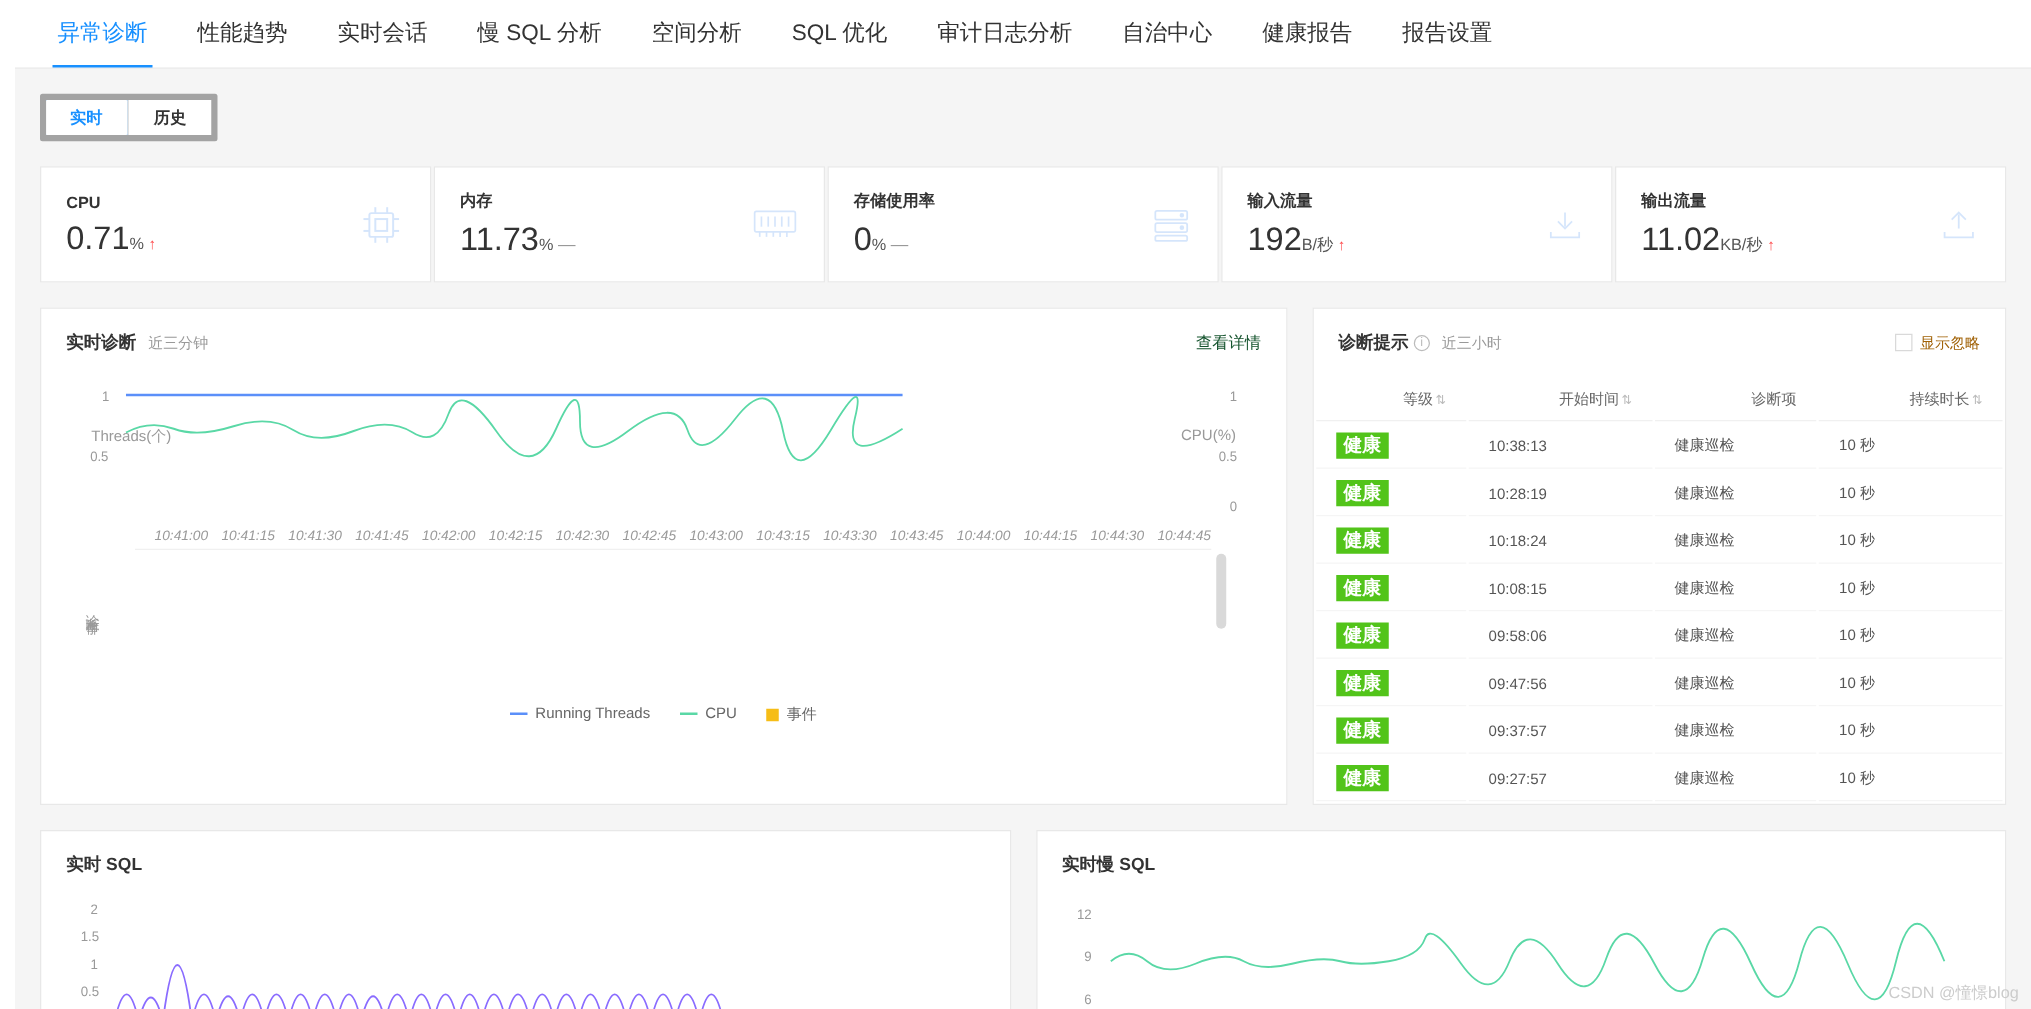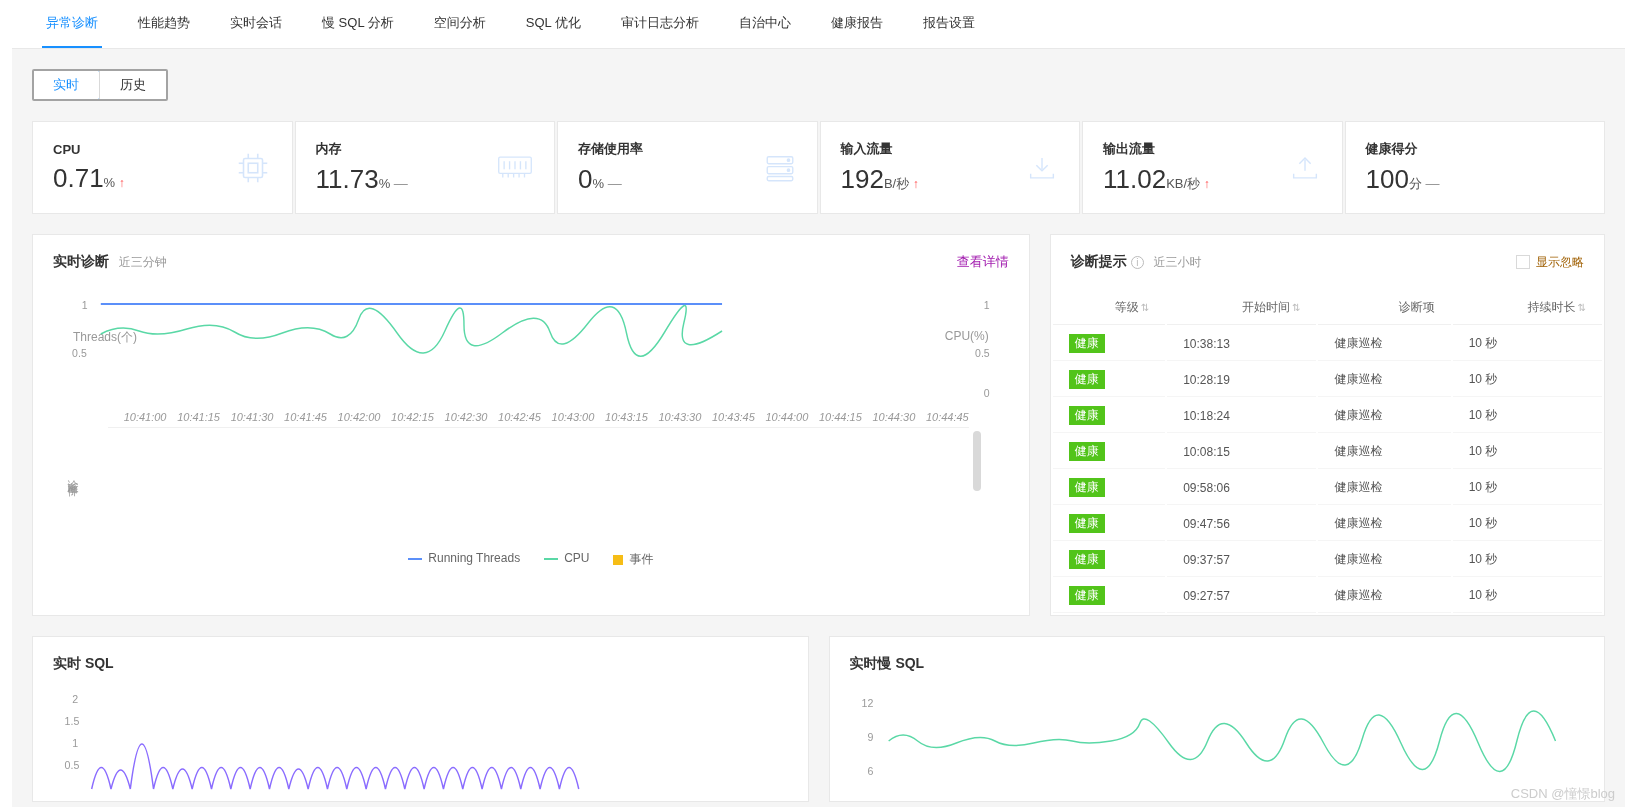--- a/index.html
+++ b/index.html
@@ -1,55 +1,55 @@
 <!DOCTYPE html>
 <html><head>
 <meta charset="utf-8">
 <style>
 * { box-sizing: border-box; margin: 0; padding: 0; }
 body { font-family: -apple-system, 'Helvetica Neue', 'PingFang SC', 'Microsoft YaHei', sans-serif; background: #fff; color: #333; font-size: 13px; width: 1625px; }
 .wrap { margin-left: 12px; background: #f5f5f5; min-height: 807px; }
 .tabs-nav { background: #fff; padding: 0 30px; border-bottom: 1px solid #e8e8e8; display: flex; gap: 32px; }
-.tabs-nav .tab { padding: 14px 4px; cursor: pointer; color: #333; font-size: 13px; }
+.tabs-nav .tab { padding: 14px 4px; cursor: pointer; color: #333; font-size: 18px; }
 .tabs-nav .tab.active { color: #1890ff; border-bottom: 2px solid #1890ff; }
 .content { padding: 20px; }
-.sub-tabs { display: flex; border: 2px solid #a3a3a3; border-radius: 2px; width: fit-content; overflow: hidden; }
+.sub-tabs { display: flex; border: 5px solid #a3a3a3; border-radius: 2px; width: fit-content; overflow: hidden; font-weight: bold; }
 .sub-tabs .stab { padding: 5px 20px; cursor: pointer; background: #fff; font-size: 13px; }
 .sub-tabs .stab.active { color: #1890ff; border: 1px solid #1890ff; margin: -1px; border-radius: 2px; }
 .sub-tabs .stab:not(.active) { border-left: 1px solid #d9d9d9; }
 .sub-tabs .stab:first-child { border-left: none; }
 .metrics { display: flex; gap: 2px; margin-top: 20px; }
 .metric { flex: 1; background: #fff; padding: 18px 20px; border: 1px solid #e8e8e8; display: flex; justify-content: space-between; align-items: center; }
 .metric .label { font-size: 13px; color: #333; font-weight: 600; margin-bottom: 6px; }
 .metric .value { font-size: 26px; font-weight: 400; color: #333; }
 .metric .unit { font-size: 13px; color: #555; }
 .arrow-up { color: #ff4d4f; font-size: 12px; }
 .arrow-dash { color: #999; font-size: 14px; }
 .metric .icon { opacity: 0.35; }
 .row { display: flex; gap: 20px; margin-top: 20px; }
 .card { background: #fff; border: 1px solid #e8e8e8; }
 .card-head { padding: 18px 20px; display: flex; justify-content: space-between; align-items: center; }
 .card-title { font-size: 14px; font-weight: 600; color: #333; }
 .card-sub { font-size: 12px; color: #999; margin-left: 6px; font-weight: 400; }
-.link { color: #a21caf; cursor: pointer; font-size: 13px; }
+.link { color: #14532d; cursor: pointer; font-size: 13px; }
 .chart-diag { flex: 1.8; }
 .chart-tips { flex: 1; }
 .chart-area { position: relative; height: 250px; padding: 0 20px; }
 .y-label { position: absolute; font-size: 12px; color: #999; margin-top: 40px; }
 svg { display: block; }
 .x-ticks { display: flex; justify-content: space-between; font-size: 11px; color: #999; padding: 2px 40px 0 60px; }
 .x-ticks span { flex: 1; text-align: right; font-style: italic; }
 .legend { display: flex; justify-content: center; gap: 24px; padding: 12px 0 18px; font-size: 12px; color: #666; text-align: center; }
 .legend .dash { display: inline-block; width: 14px; border-top: 2px solid; margin-right: 6px; vertical-align: middle; }
 .legend .sq { display: inline-block; width: 10px; height: 10px; margin-right: 6px; vertical-align: middle; }
 .side-label { position: absolute; left: 32px; bottom: 60px; writing-mode: vertical-rl; font-size: 11px; color: #999; letter-spacing: 2px; }
 .table { width: 100%; font-size: 12px; }
 .table th { text-align: right; padding: 8px 16px; color: #666; font-weight: 400; border-bottom: 1px solid #f0f0f0; }
 .table td { padding: 7px 16px; border-bottom: 1px solid #f5f5f5; color: #555; }
-.badge { display: inline-block; padding: 1px 6px; color: #fff; background: #52c41a; font-size: 12px; }
+.badge { display: inline-block; padding: 1px 6px; color: #fff; background: #52c41a; font-size: 15px; font-weight: bold; }
 .sort-ic { color: #bbb; font-size: 10px; margin-left: 2px; }
 .checkbox { width: 14px; height: 14px; border: 1px solid #d9d9d9; display: inline-block; vertical-align: middle; margin-right: 6px; }
 .scrollbar { position: absolute; right: 48px; bottom: 48px; width: 8px; height: 60px; background: #d9d9d9; border-radius: 4px; }
 .row2 { display: flex; gap: 20px; margin-top: 20px; }
 .row2 .card { flex: 1; padding-bottom: 10px; }
 .sql-chart { height: 100px; padding: 0 20px; }
 .watermark { position: fixed; right: 10px; bottom: 4px; color: #ccc; font-size: 13px; }
 .info-icon { display: inline-block; width: 13px; height: 13px; border: 1px solid #bbb; border-radius: 50%; font-size: 10px; line-height: 11px; text-align: center; color: #bbb; margin-left: 4px; vertical-align: middle; }
 </style>
 </head>
@@ -150,27 +150,20 @@
             <div class="label">输出流量</div>
             <div><span class="value">11.02</span><span class="unit">KB/秒 </span><span class="arrow-up">↑</span></div>
           </div>
           <div class="icon">
             <svg width="34" height="30" viewBox="0 0 24 20" fill="none" stroke="#89b7f5" stroke-width="1">
               <path d="M4 14 v3 h16 v-3"></path>
               <path d="M12 12 v-8"></path>
               <path d="M8 7 l4 -4 l4 4"></path>
             </svg>
           </div>
-        </div>
-        <div class="metric">
-          <div>
-            <div class="label">健康得分</div>
-            <div><span class="value">100</span><span class="unit">分 </span><span class="arrow-dash">—</span></div>
-          </div>
-          <div class="icon"></div>
         </div>
       </div>
 
     <div class="row">
       <div class="card chart-diag">
         <div class="card-head">
           <div>
             <span class="card-title">实时诊断</span>
             <span class="card-sub">近三分钟</span>
           </div>

